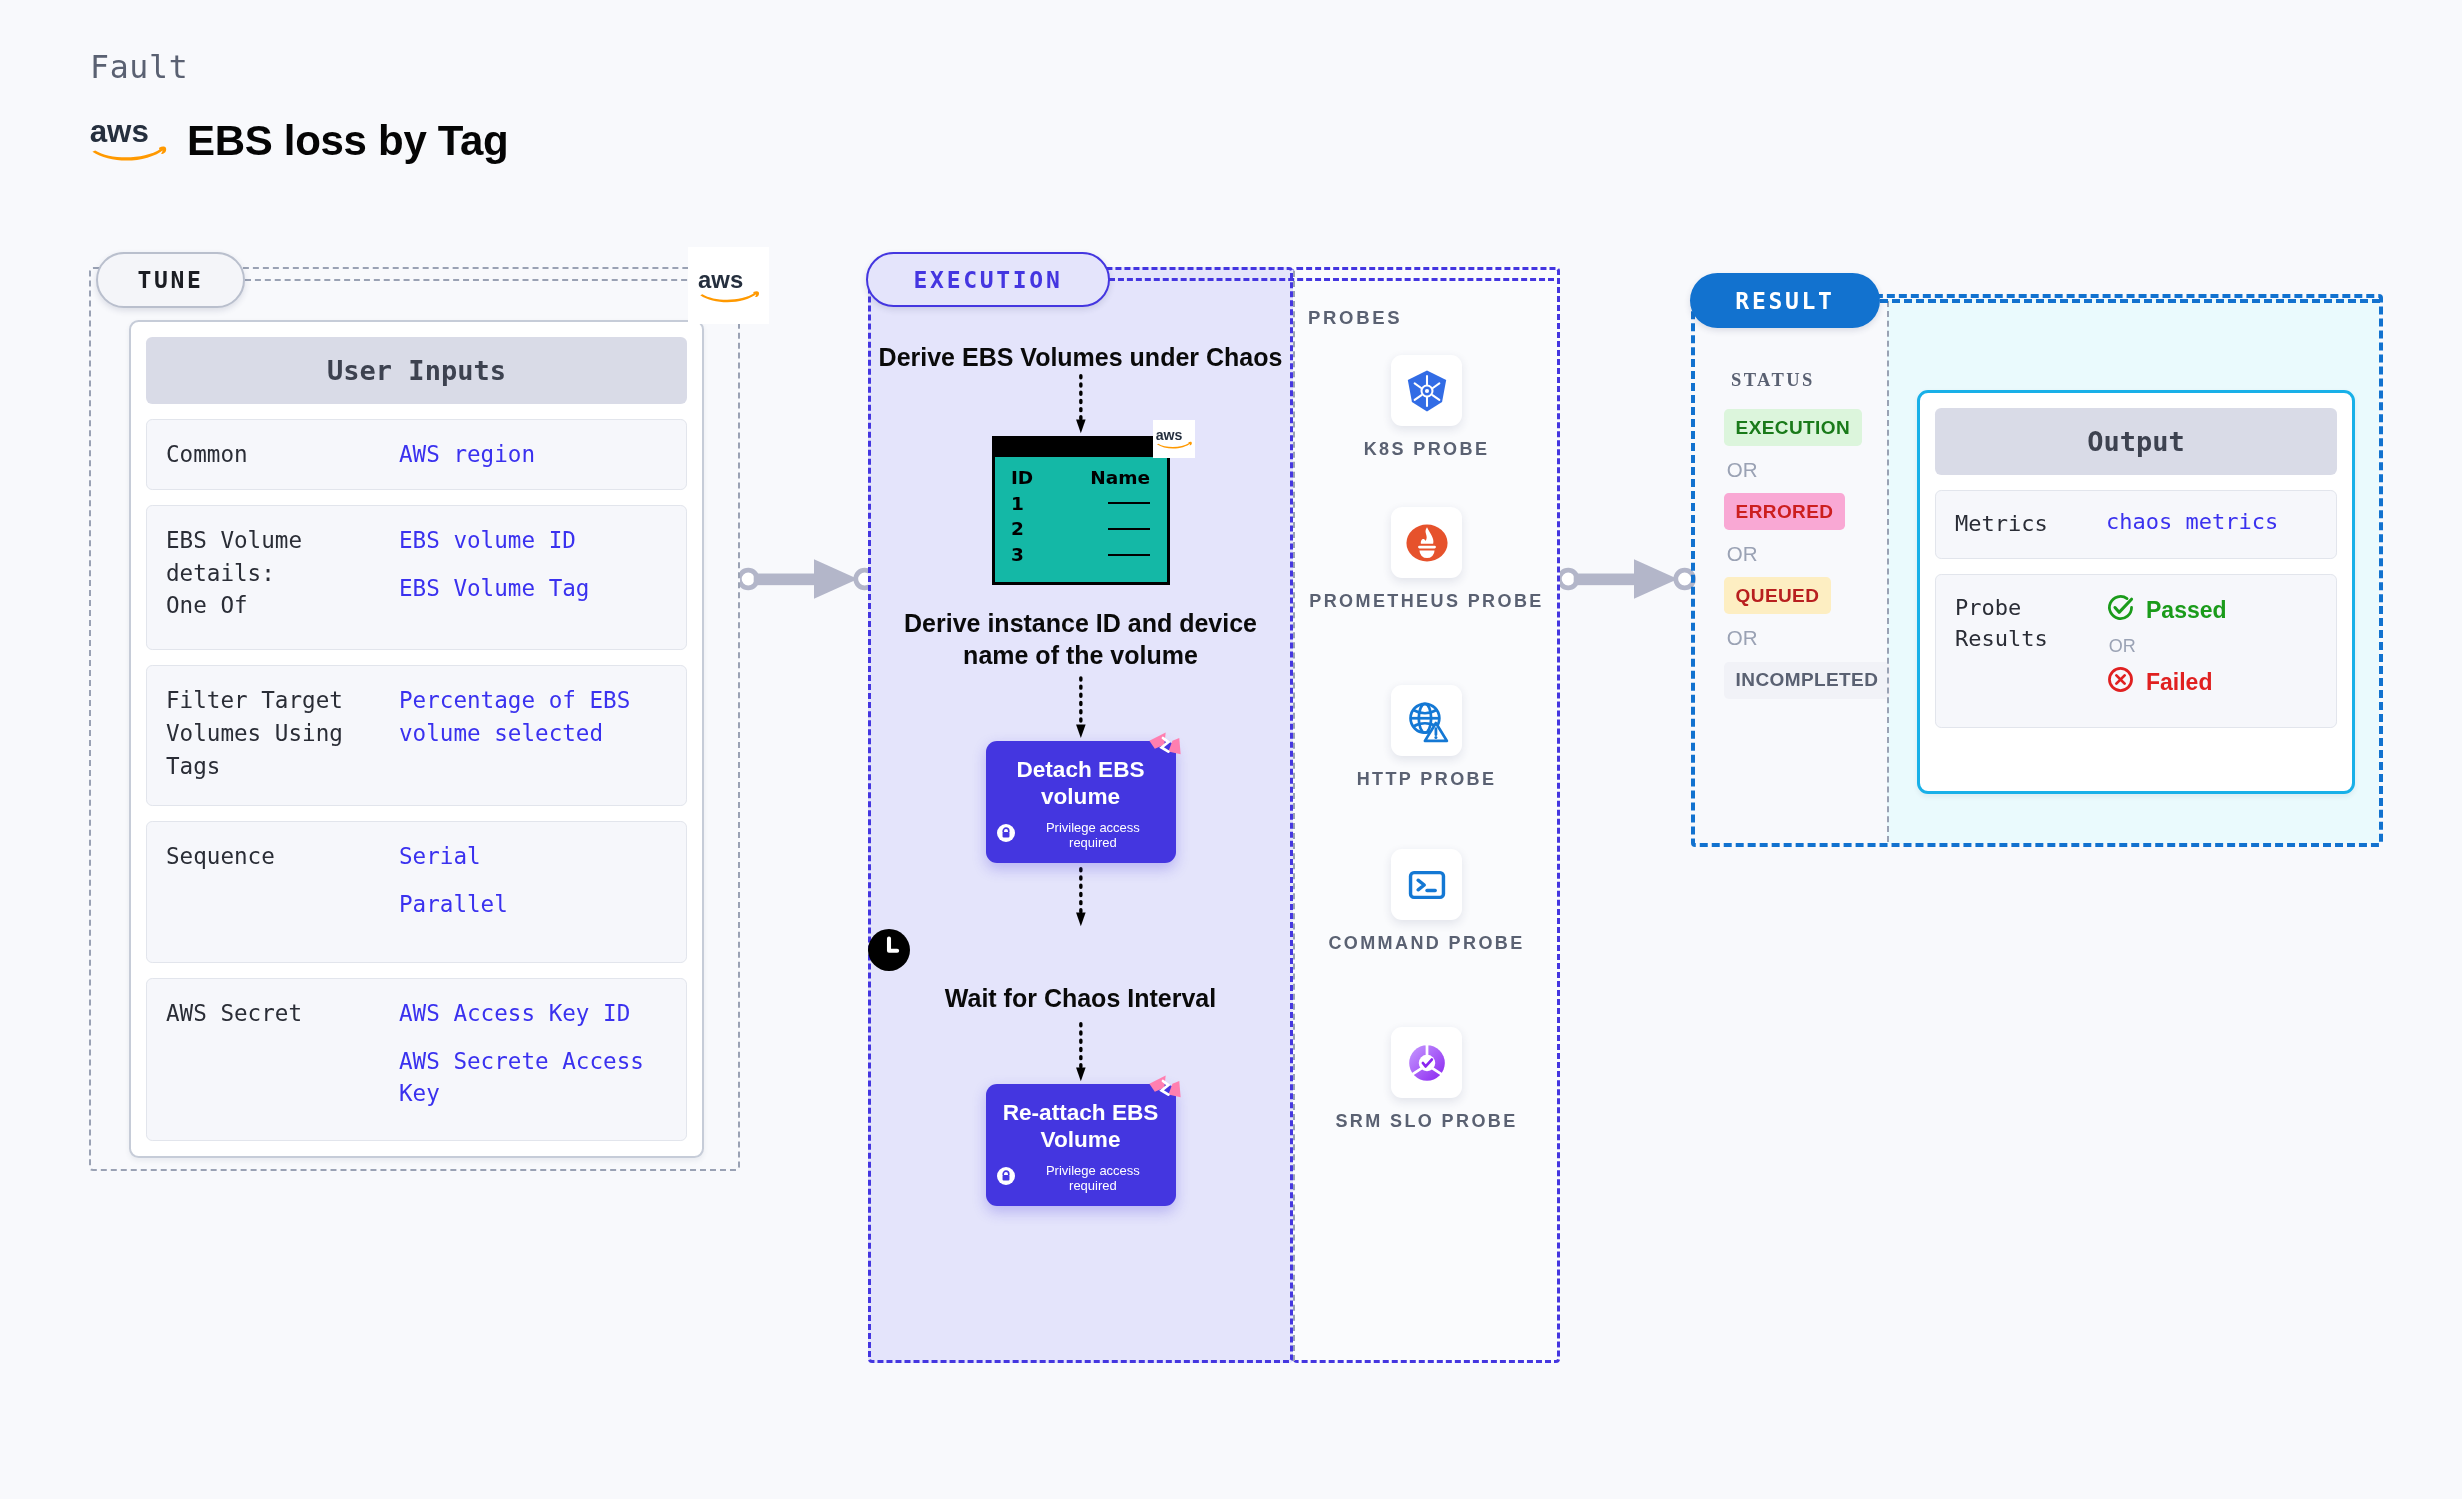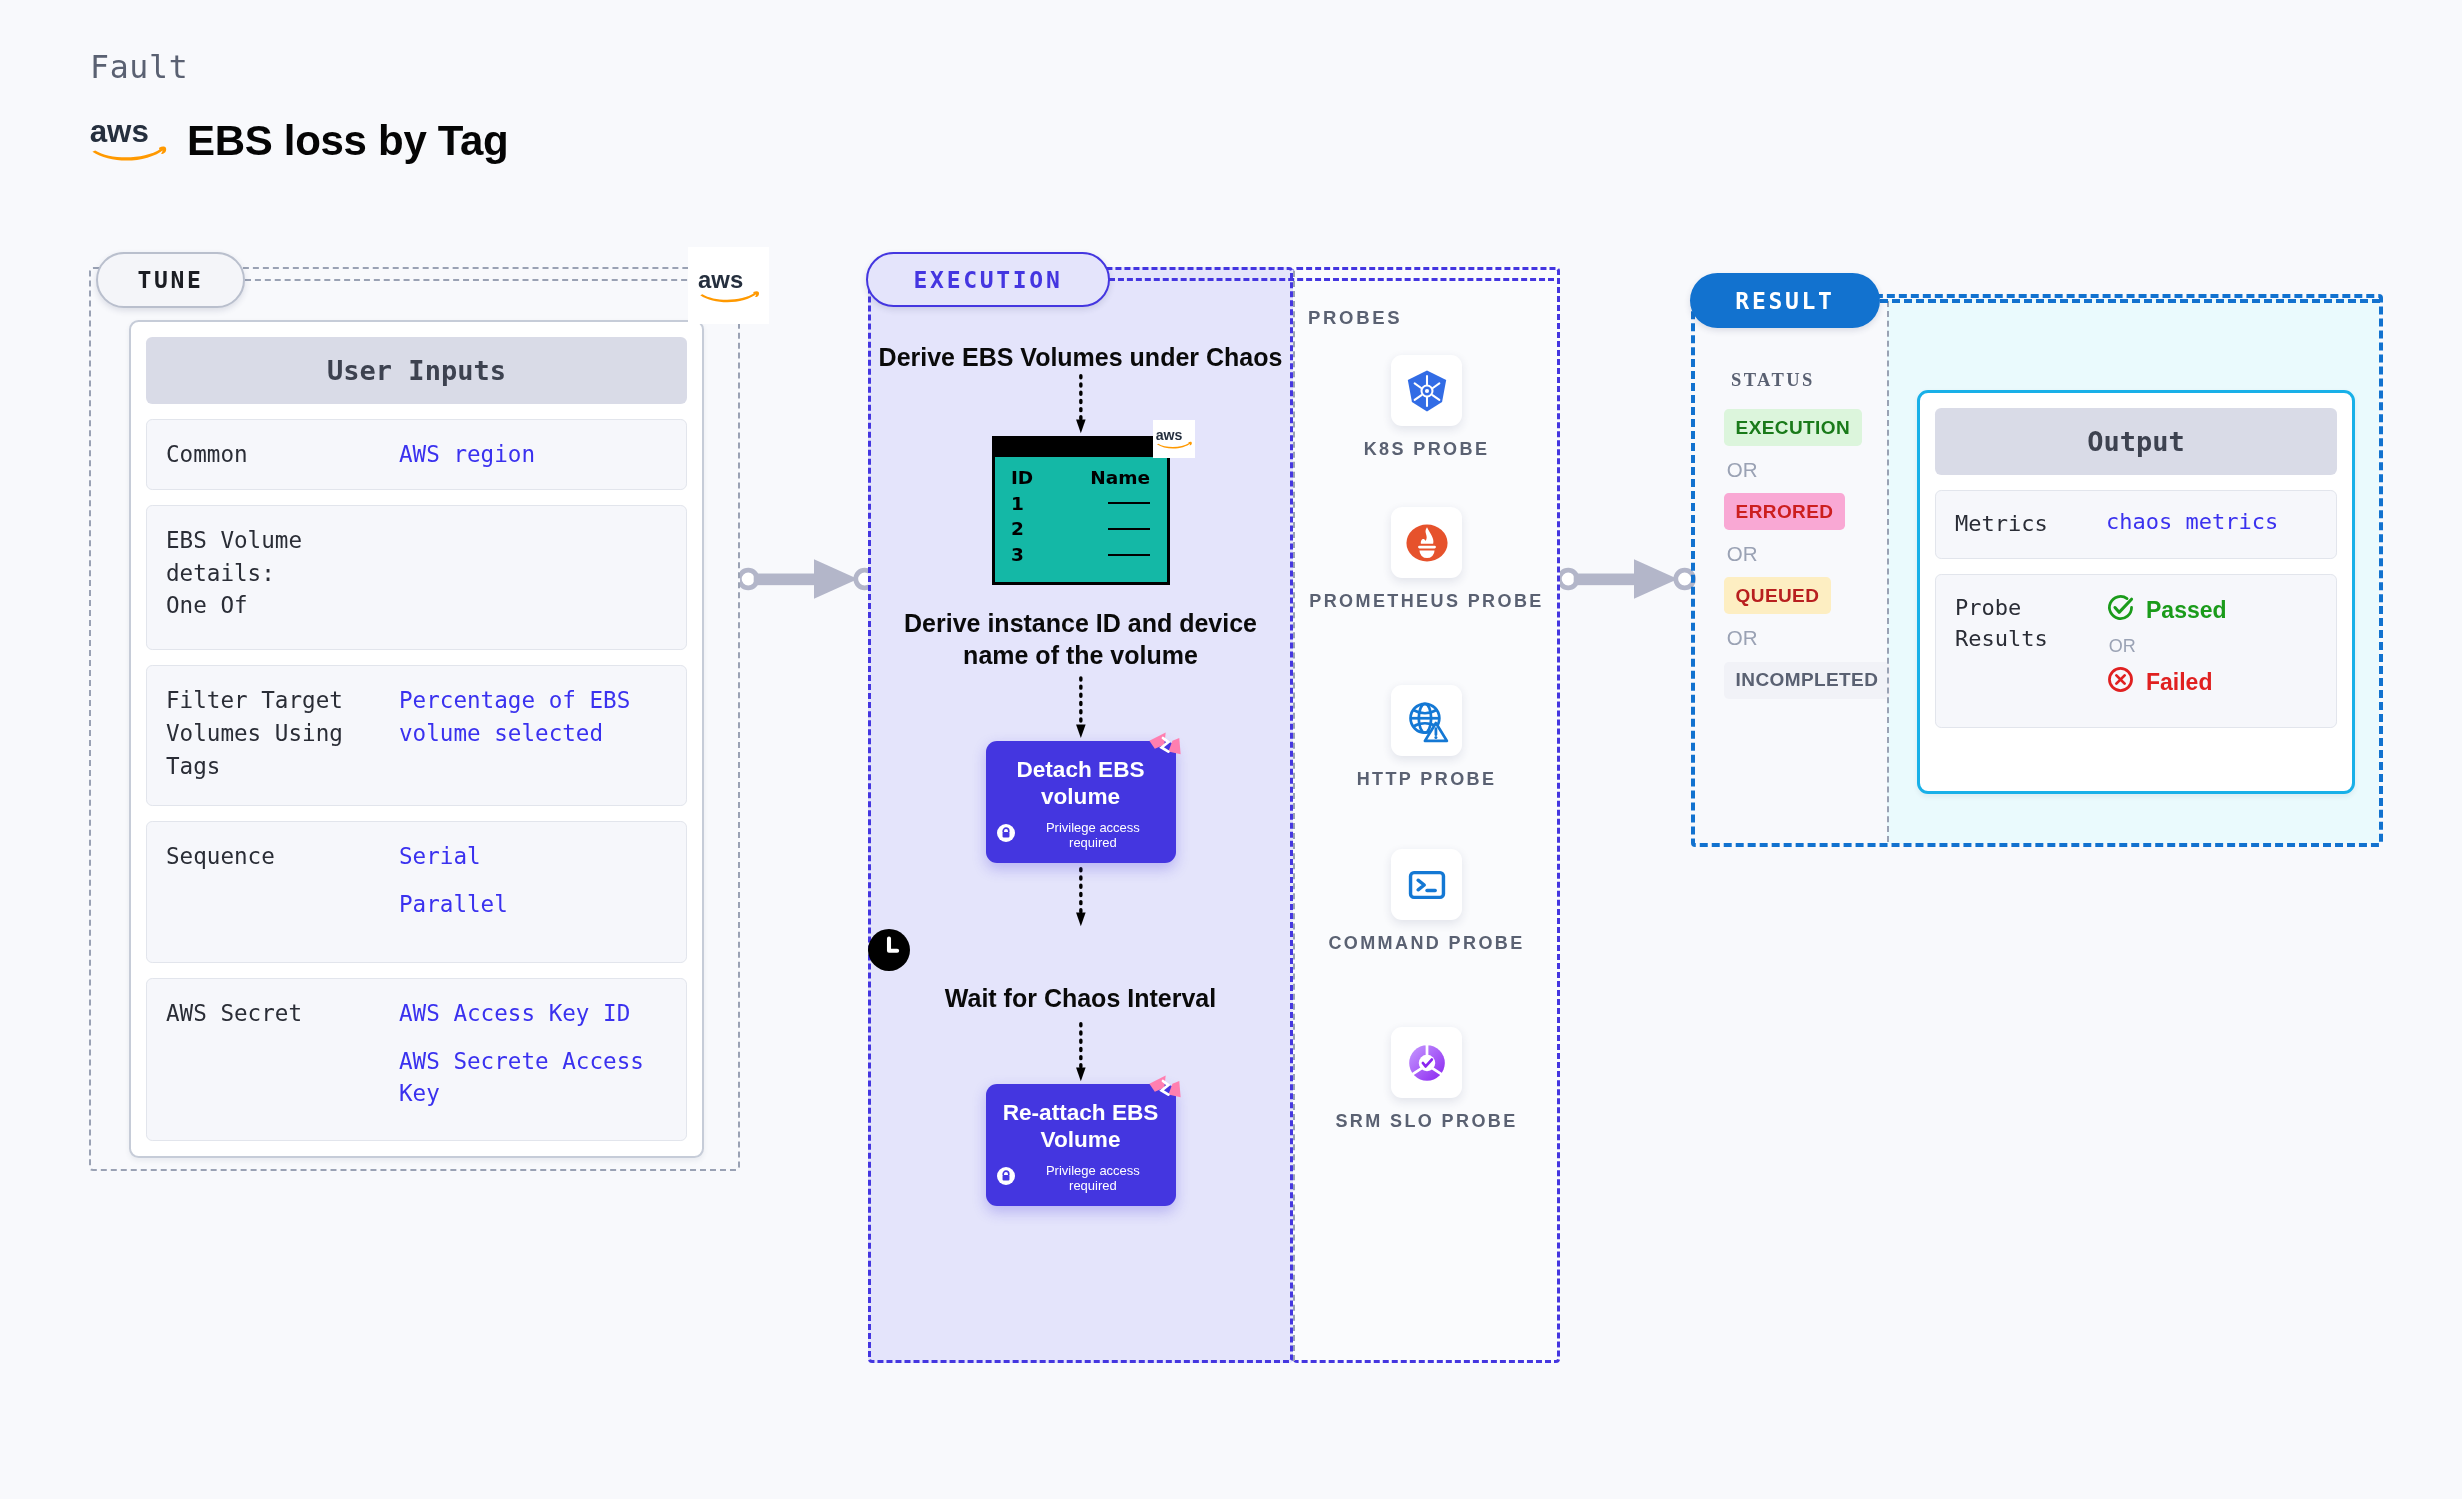--- a/index.html
+++ b/index.html
@@ -260,20 +260,24 @@
     <div class="card-row">
       <div class="row-label">Common</div>
       <div class="row-values">
         <span>AWS region</span>
       </div>
     </div>
 
     <div class="card-row" style="padding-bottom:27px;">
       <div class="row-label" style="white-space:pre-line;">EBS Volume details:
 One Of</div>
+      <div class="row-values">
+        <span>EBS volume ID</span>
+        <span>EBS Volume Tag</span>
+      </div>
     </div>
 
     <div class="card-row" style="padding-bottom:23px;">
       <div class="row-label">Filter Target Volumes Using Tags</div>
       <div class="row-values">
         <span>Percentage of EBS volume selected</span>
       </div>
     </div>
 
     <div class="card-row" style="padding-bottom:41px;">

